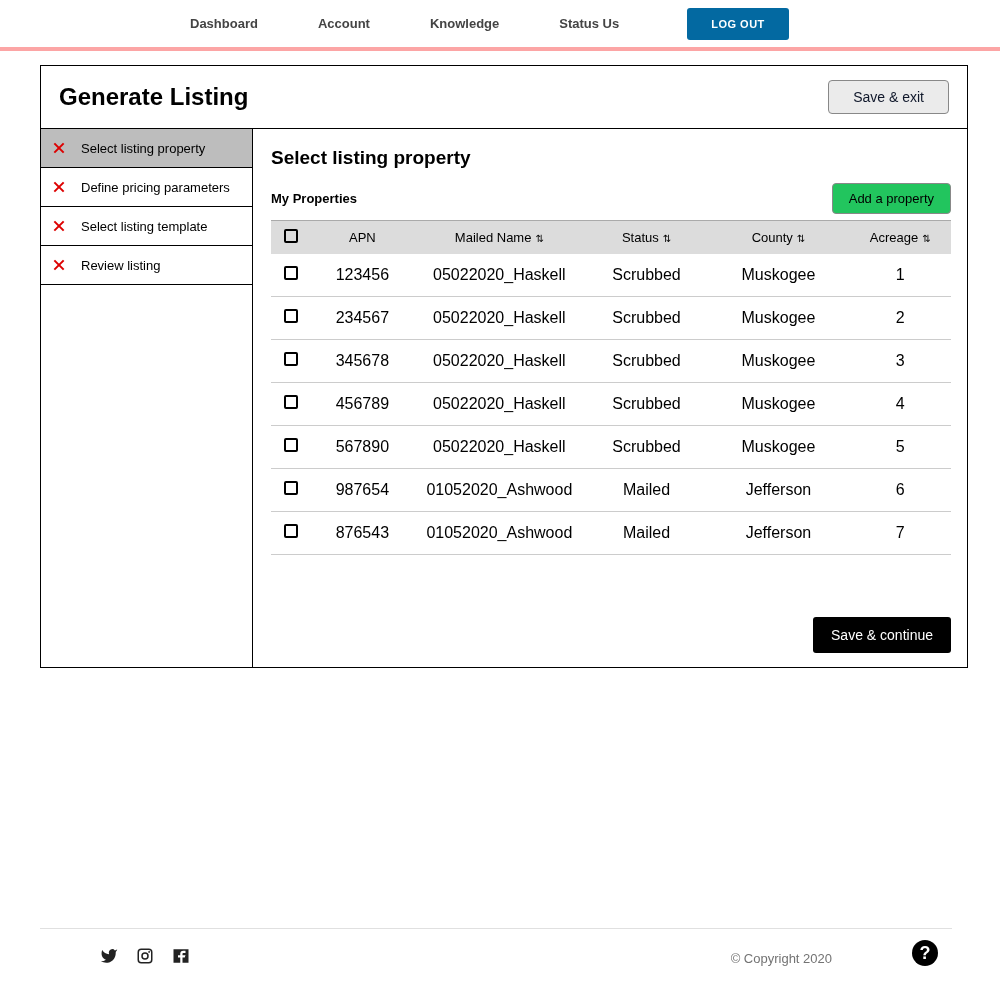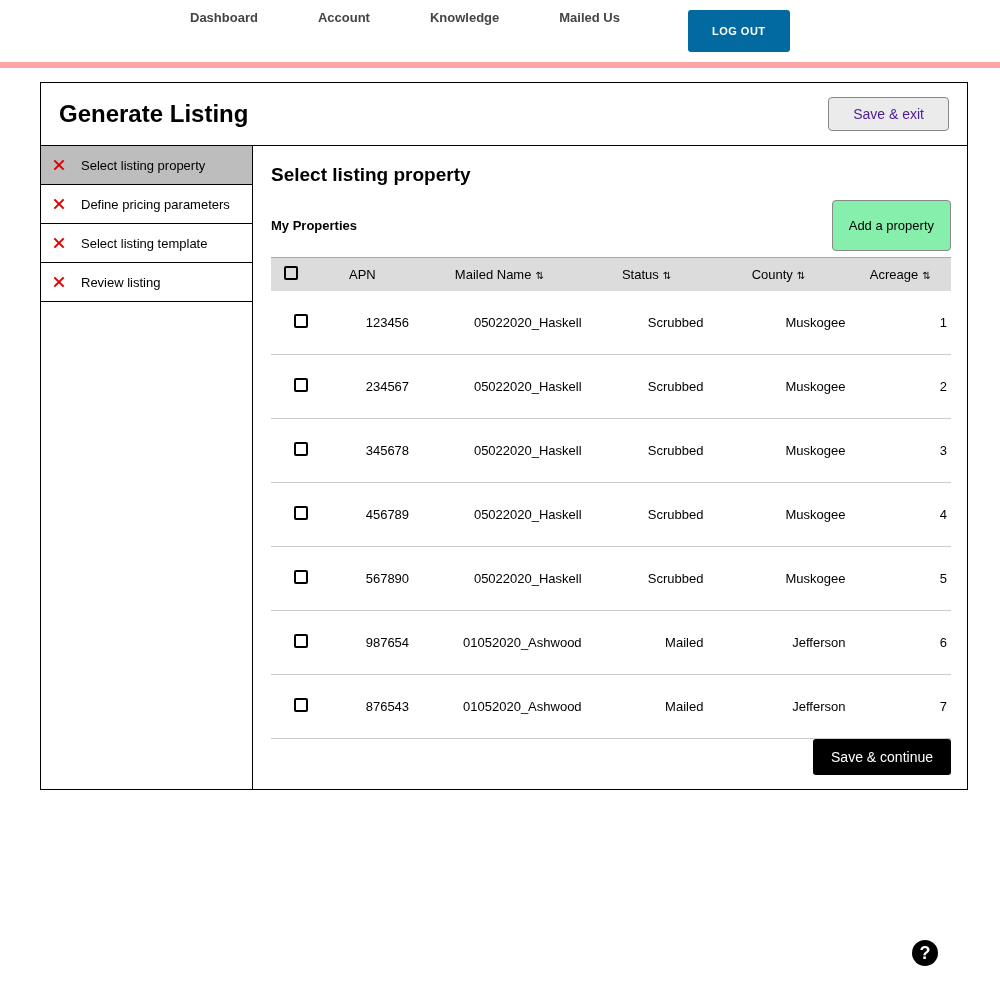--- a/index.html
+++ b/index.html
@@ -1,38 +1,38 @@
 <!DOCTYPE html>
 <html><head>
 <meta charset="utf-8">
 <style>
   * { box-sizing: border-box; margin: 0; padding: 0; }
   body { font-family: Arial, Helvetica, sans-serif; width: 1000px; height: 1000px; background: #fff; color: #000; }
-  .topnav { display: flex; padding: 10px 0 10px 190px; height: 68px; border-bottom: 6px solid #fca5a5; }
+  .topnav { display: flex; align-items: center; padding: 10px 0 10px 190px; height: 51px; border-bottom: 4px solid #fca5a5; }
   .topnav .nav-item { font-size: 13px; font-weight: 700; color: #444; margin-right: 60px; cursor: pointer; }
   .logout-btn { background: #0369a1; color: #fff; font-size: 11px; font-weight: 700; letter-spacing: 0.5px; padding: 10px 24px; border: none; border-radius: 3px; cursor: pointer; margin-left: 8px; }
   .main-panel { width: 928px; margin: 14px 0 0 40px; border: 1px solid #000; }
   .panel-header { display: flex; align-items: center; justify-content: space-between; padding: 14px 18px; border-bottom: 1px solid #000; }
   .panel-title { font-size: 24px; font-weight: 700; }
-  .save-exit-btn { background: #ebebeb; border: 1px solid #888; border-radius: 4px; padding: 8px 24px; font-size: 14px; cursor: pointer; color: #4c1d95; }
+  .save-exit-btn { background: #ebebeb; border: 1px solid #888; border-radius: 4px; padding: 8px 24px; font-size: 14px; cursor: pointer; color: #0f172a; }
   .panel-body { display: flex; min-height: 538px; }
   .sidebar { width: 212px; border-right: 1px solid #000; }
   .side-item { display: flex; align-items: center; height: 39px; border-bottom: 1px solid #000; padding: 0 10px; font-size: 13px; cursor: pointer; }
   .side-item.active { background: #bdbdbd; }
   .x-icon { width: 16px; height: 16px; margin-right: 14px; flex-shrink: 0; }
   .content { flex: 1; padding: 18px 16px 14px 18px; position: relative; display: flex; flex-direction: column; }
   .content-title { font-size: 19px; font-weight: 700; margin-bottom: 14px; }
   .table-header-row { display: flex; align-items: center; justify-content: space-between; margin-bottom: 6px; }
   .table-subtitle { font-size: 13px; font-weight: 700; }
-  .add-prop-btn { background: #86efac; border: 1px solid #888; border-radius: 4px; padding: 17px 16px; font-size: 13px; cursor: pointer; }
+  .add-prop-btn { background: #22c55e; border: 1px solid #888; border-radius: 4px; padding: 7px 16px; font-size: 13px; cursor: pointer; }
   table.props { width: 100%; border-collapse: collapse; }
   table.props thead tr { background: #dcdcdc; }
   table.props th { font-size: 13px; font-weight: 400; padding: 8px 4px; text-align: center; border-top: 1px solid #aaa; }
   table.props th .sort-icon { margin-left: 4px; font-size: 10px; vertical-align: middle; }
-  table.props td { font-size: 13px; padding: 23px 4px; text-align: right; border-bottom: 1px solid #ccc; }
+  table.props td { font-size: 16px; padding: 12px 4px; text-align: center; border-bottom: 1px solid #ccc; }
   .checkbox { width: 14px; height: 14px; border: 2px solid #000; border-radius: 2px; display: inline-block; cursor: pointer; }
   .save-continue-btn { align-self: flex-end; margin-top: auto; background: #000; color: #fff; border: none; border-radius: 3px; padding: 10px 18px; font-size: 14px; cursor: pointer; }
   .footer { width: 912px; margin: 260px 0 0 40px; border-top: 1px solid #e0e0e0; display: flex; align-items: center; justify-content: space-between; padding: 18px 0 18px 60px; }
   .social { display: flex; gap: 18px; align-items: center; }
   .social svg { width: 18px; height: 18px; fill: #222; cursor: pointer; }
   .copyright { font-size: 13px; color: #737373; margin-right: 120px; }
   .help-fab { position: fixed; right: 62px; top: 940px; width: 26px; height: 26px; border-radius: 50%; background: #000; color: #fff; display: flex; align-items: center; justify-content: center; font-size: 18px; font-weight: 700; cursor: pointer; }
   .th-check { width: 40px; }
   .th-apn { width: 100px; }
   .th-dataset { width: 170px; }
@@ -40,21 +40,21 @@
   .th-county { width: 140px; }
   .th-acreage { width: 100px; }
 </style>
 </head>
 <body>
 
 <div class="topnav">
   <span class="nav-item">Dashboard</span>
   <span class="nav-item">Account</span>
   <span class="nav-item">Knowledge</span>
-  <span class="nav-item">Mailed Us</span>
+  <span class="nav-item">Status Us</span>
   <button class="logout-btn">LOG OUT</button>
 </div>
 
 <div class="main-panel">
   <div class="panel-header">
     <div class="panel-title">Generate Listing</div>
     <button class="save-exit-btn">Save &amp; exit</button>
   </div>
   <div class="panel-body">
 

